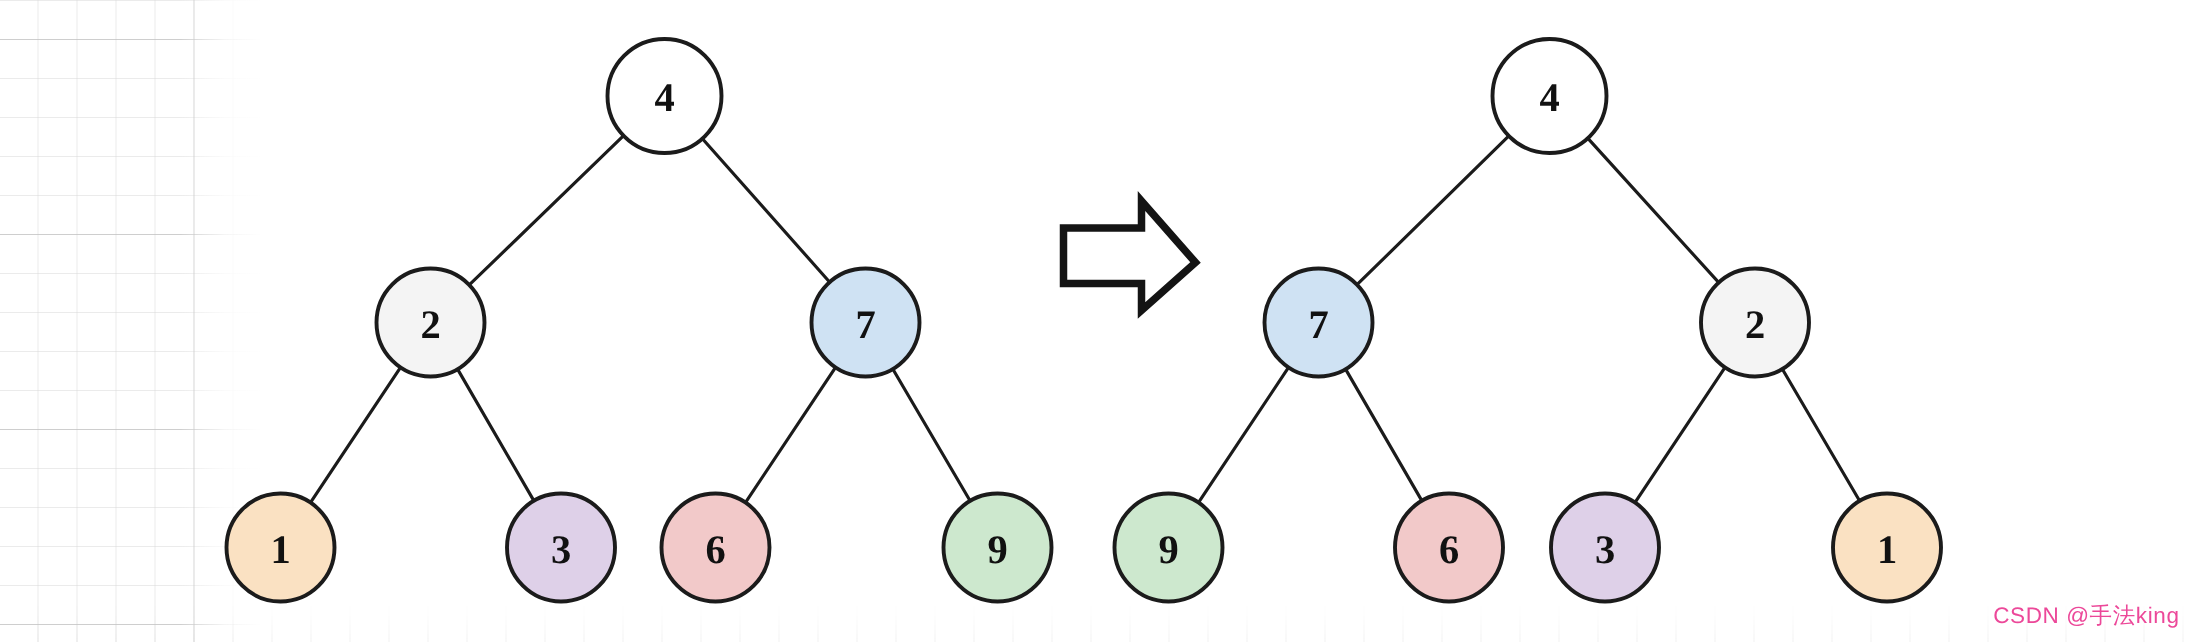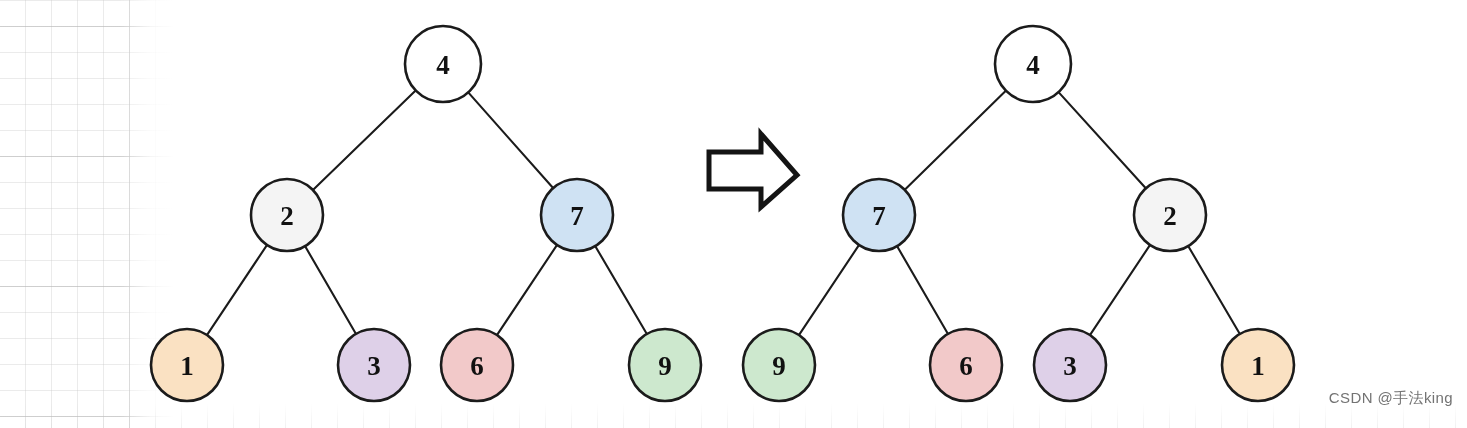--- a/index.html
+++ b/index.html
@@ -86,24 +86,24 @@
   }
   .transform-arrow {
     fill: #ffffff;
     stroke: #141414;
     stroke-width: 5;
     stroke-linejoin: miter;
   }
   #watermark {
     position: absolute;
     right: 14px;
-    bottom: 20px;
+    bottom: 8px;
     font-family: "Liberation Sans", sans-serif;
     font-size: 15px;
-    color: #737373;
+    color: #ec4899;
     letter-spacing: 0.4px;
     white-space: nowrap;
     user-select: none;
   }
 </style>
 </head>
 <body>
 
 <div id="canvas">
 

